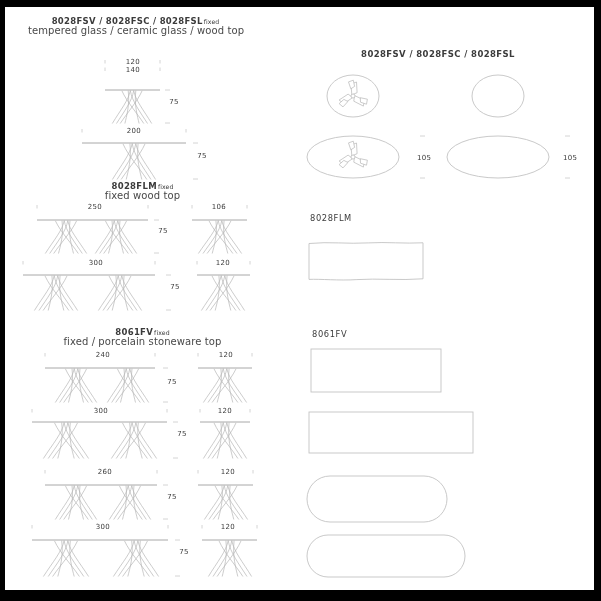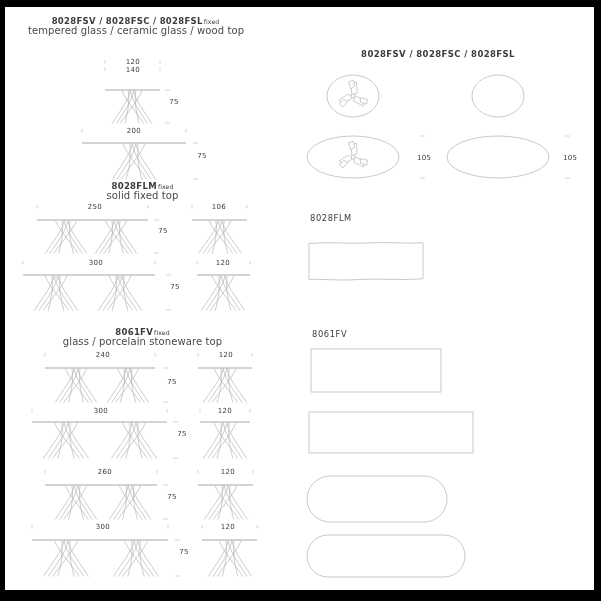--- a/index.html
+++ b/index.html
@@ -375,26 +375,26 @@
       <rect x="307" y="535" width="158" height="42" rx="21" ry="21" fill="none" stroke="#c3c3c3" stroke-width="0.9"></rect>
     </svg>
 
   <div class="sec" style="left:28px;top:16px;width:215px">
     <div class="t"><span>8028FSV / 8028FSC / 8028FSL</span><span class="sfx">fixed</span></div>
     <div class="sub">tempered glass / ceramic glass / wood top</div>
   </div>
 
   <div class="sec" style="left:45px;top:181px;width:195px">
     <div class="t"><span>8028FLM</span><span class="sfx">fixed</span></div>
-    <div class="sub">solid fixed top</div>
+    <div class="sub">fixed wood top</div>
   </div>
 
   <div class="sec" style="left:45px;top:327px;width:195px">
     <div class="t"><span>8061FV</span><span class="sfx">fixed</span></div>
-    <div class="sub">glass / porcelain stoneware top</div>
+    <div class="sub">fixed / porcelain stoneware top</div>
   </div>
 
   <div class="rtitle" style="left:338px;top:49px;width:200px">8028FSV / 8028FSC / 8028FSL</div>
   <div class="rlabel" style="left:310px;top:213px">8028FLM</div>
   <div class="rlabel" style="left:312px;top:329px">8061FV</div>
 
   <div class="bd t"></div>
   <div class="bd l"></div>
   <div class="bd r"></div>
   <div class="bd b"></div>

